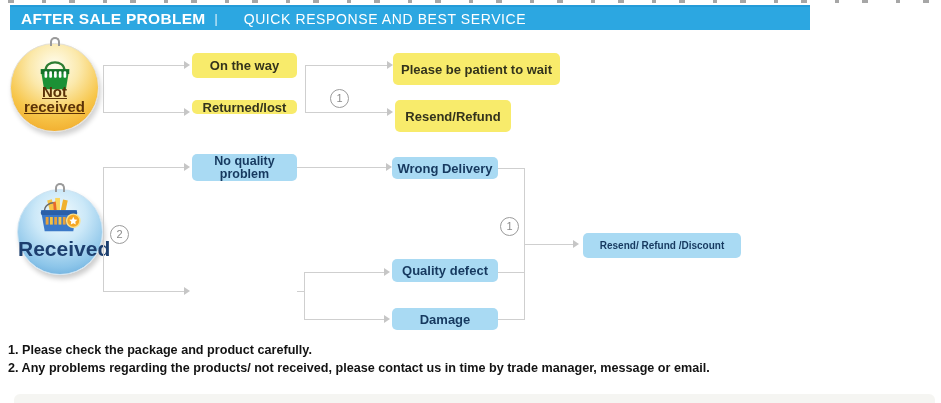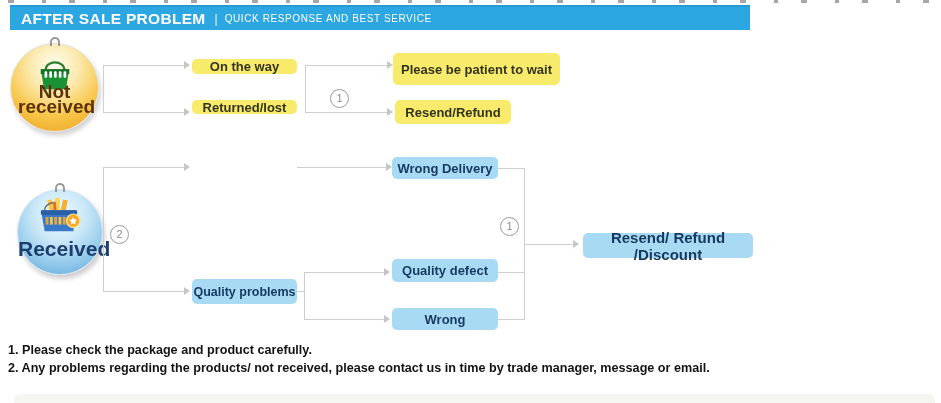--- a/index.html
+++ b/index.html
@@ -5,46 +5,46 @@
   html,body { margin:0; padding:0; background:#ffffff; }
   .canvas {
     position:relative; width:941px; height:403px; background:#ffffff;
     font-family:"Liberation Sans", sans-serif; overflow:hidden;
   }
   .top-noise {
     position:absolute; left:8px; top:0; width:925px; height:3px; opacity:.45;
     background:repeating-linear-gradient(90deg,#3a3a3a 0 6px,transparent 6px 34px,#3a3a3a 34px 38px,transparent 38px 61px);
   }
   .header {
-    position:absolute; left:10px; top:5px; width:740px; height:25px;
+    position:absolute; left:10px; top:5px; width:800px; height:25px;
     background:#2CA7E1; border-top:2px solid #249BD8;
     display:flex; align-items:center; box-sizing:border-box; color:#ffffff;
   }
   .h-title { font-size:15.5px; font-weight:bold; letter-spacing:.3px; margin-left:11px; }
   .h-sep   { font-size:12px; margin:0 7px 0 9px; opacity:.9; }
-  .h-sub   { font-size:10px; letter-spacing:.6px; }
+  .h-sub   { font-size:14px; letter-spacing:.6px;margin-left:19px; }
 
   .node { position:absolute; border-radius:50%; }
   .node1 {
     left:10px; top:43px; width:87px; height:87px;
     background:radial-gradient(circle at 50% 26%, #FFFEF2 0%, #FBE9AC 32%, #F7C64A 64%, #EE9E1C 100%);
     border:1px solid #E3E0D8; box-shadow:2px 4px 5px rgba(0,0,0,.18);
   }
   .node2 {
     left:17px; top:189px; width:84px; height:84px;
     background:radial-gradient(circle at 50% 30%, #F4FBFE 0%, #CBE8F8 36%, #8CC5E9 72%, #539CD5 100%);
     border:1px solid #CFE4F2; box-shadow:2px 4px 5px rgba(0,0,0,.2);
   }
   .hanger {
     position:absolute; left:50%; top:-7px; width:10px; height:9px; margin-left:-5px;
     border:2px solid #9a9a9a; border-bottom:none; border-radius:5px 5px 0 0; box-sizing:border-box;
   }
   .basket { position:absolute; }
   .nlabel { position:absolute; left:0; right:0; text-align:center; font-weight:bold; }
-  .n1 { top:40px; font-size:19px; line-height:15px; color:#5B3208; padding:0 7px; }
+  .n1 { top:40px; font-size:15px; line-height:15px; color:#5B3208; padding:0 7px;text-decoration:underline; }
   .n2 { top:47px; font-size:21px; color:#1C3E6E; }
 
   .box {
     position:absolute; border-radius:5px; box-sizing:border-box;
     display:flex; align-items:center; justify-content:center; text-align:center;
     font-weight:bold;
   }
   .ybox { background:#F8EB6B; color:#33331C; font-size:13px; }
   .bbox { background:#A9DAF3; color:#16395F; font-size:13px; }
 
@@ -124,65 +124,65 @@
     </svg>
     <div class="nlabel n2">Received</div>
   </div>
 
   <div class="vline" style="left:103px;top:65px;height:48px"></div>
   <div class="hline" style="left:103px;top:65px;width:81px"></div>
   <div class="arr" style="left:184px;top:61px"></div>
   <div class="hline" style="left:103px;top:112px;width:81px"></div>
   <div class="arr" style="left:184px;top:108px"></div>
 
-  <div class="box ybox" style="left:192px;top:59px;width:105px;height:15px">On the way</div>
+  <div class="box ybox" style="left:192px;top:53px;width:105px;height:25px">On the way</div>
   <div class="box ybox" style="left:192px;top:100px;width:105px;height:14px">Returned/lost</div>
 
   <div class="vline" style="left:305px;top:65px;height:48px"></div>
   <div class="hline" style="left:305px;top:65px;width:82px"></div>
   <div class="arr" style="left:387px;top:61px"></div>
   <div class="hline" style="left:305px;top:112px;width:82px"></div>
   <div class="arr" style="left:387px;top:108px"></div>
   <div class="badge" style="left:330px;top:89px">1</div>
 
   <div class="box ybox" style="left:393px;top:53px;width:167px;height:32px">Please be patient to wait</div>
-  <div class="box ybox" style="left:395px;top:100px;width:116px;height:24px">Resend/Refund</div>
+  <div class="box ybox" style="left:395px;top:100px;width:116px;height:32px">Resend/Refund</div>
 
   <div class="vline" style="left:103px;top:167px;height:125px"></div>
   <div class="hline" style="left:103px;top:167px;width:81px"></div>
   <div class="arr" style="left:184px;top:163px"></div>
   <div class="hline" style="left:103px;top:291px;width:81px"></div>
   <div class="arr" style="left:184px;top:287px"></div>
   <div class="badge" style="left:110px;top:225px">2</div>
 
-  <div class="box bbox" style="left:192px;top:279px;width:105px;height:25px;font-size:12.5px">Quality problems</div>
+  <div class="box bbox" style="left:192px;top:154px;width:105px;height:27px;font-size:12.5px;line-height:13px;padding:0 8px">No quality problem</div>
 
   <div class="hline" style="left:297px;top:167px;width:89px"></div>
   <div class="arr" style="left:386px;top:163px"></div>
 
   <div class="hline" style="left:297px;top:291px;width:8px"></div>
   <div class="vline" style="left:304px;top:272px;height:48px"></div>
   <div class="hline" style="left:304px;top:272px;width:80px"></div>
   <div class="arr" style="left:384px;top:268px"></div>
   <div class="hline" style="left:304px;top:319px;width:80px"></div>
   <div class="arr" style="left:384px;top:315px"></div>
 
   <div class="box bbox" style="left:392px;top:157px;width:106px;height:22px">Wrong Delivery</div>
   <div class="box bbox" style="left:392px;top:259px;width:106px;height:23px">Quality defect</div>
-  <div class="box bbox" style="left:392px;top:308px;width:106px;height:22px">Wrong</div>
+  <div class="box bbox" style="left:392px;top:308px;width:106px;height:22px">Damage</div>
 
   <div class="hline" style="left:498px;top:168px;width:27px"></div>
   <div class="hline" style="left:498px;top:272px;width:27px"></div>
   <div class="hline" style="left:498px;top:319px;width:27px"></div>
   <div class="vline" style="left:524px;top:168px;height:152px"></div>
   <div class="hline" style="left:524px;top:244px;width:49px"></div>
   <div class="arr" style="left:573px;top:240px"></div>
   <div class="badge" style="left:500px;top:217px">1</div>
 
-  <div class="box bbox" style="left:583px;top:233px;width:170px;height:25px;font-size:15px">Resend/ Refund /Discount</div>
+  <div class="box bbox" style="left:583px;top:233px;width:158px;height:25px;font-size:10px">Resend/ Refund /Discount</div>
 
   <div class="notes">
     <div>1. Please check the package and product carefully.</div>
     <div>2. Any problems regarding the products/ not received, please contact us in time by trade manager, message or email.</div>
   </div>
 
   <div class="bottom-bar"></div>
 
 </div>
 

